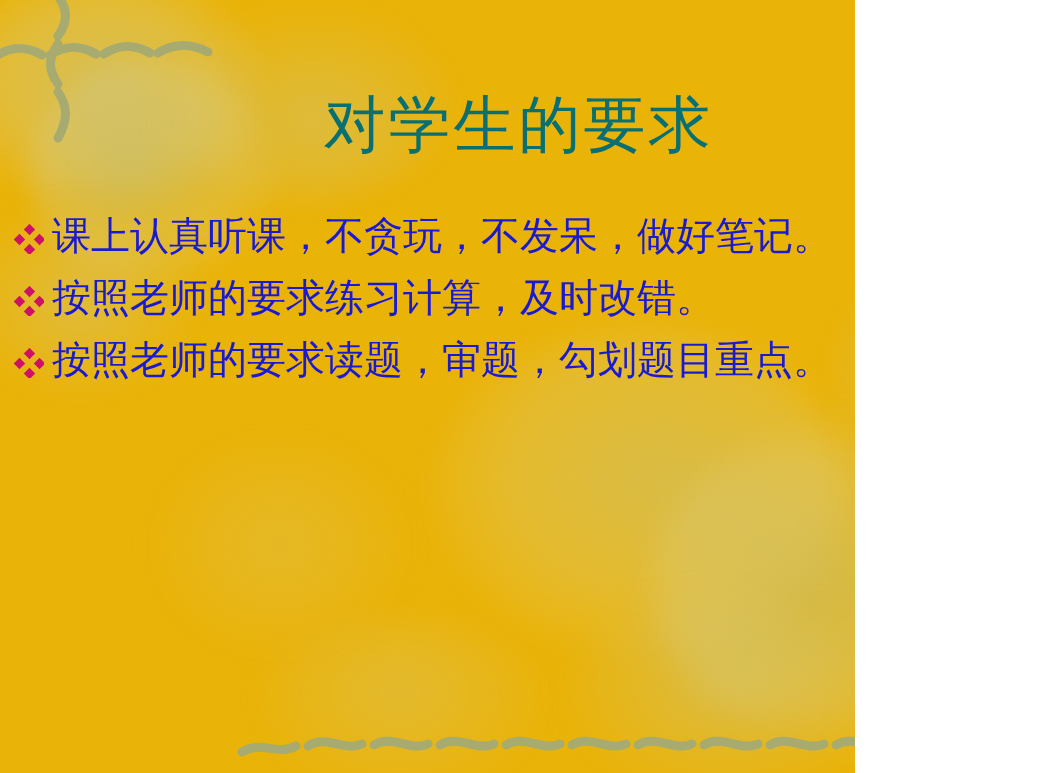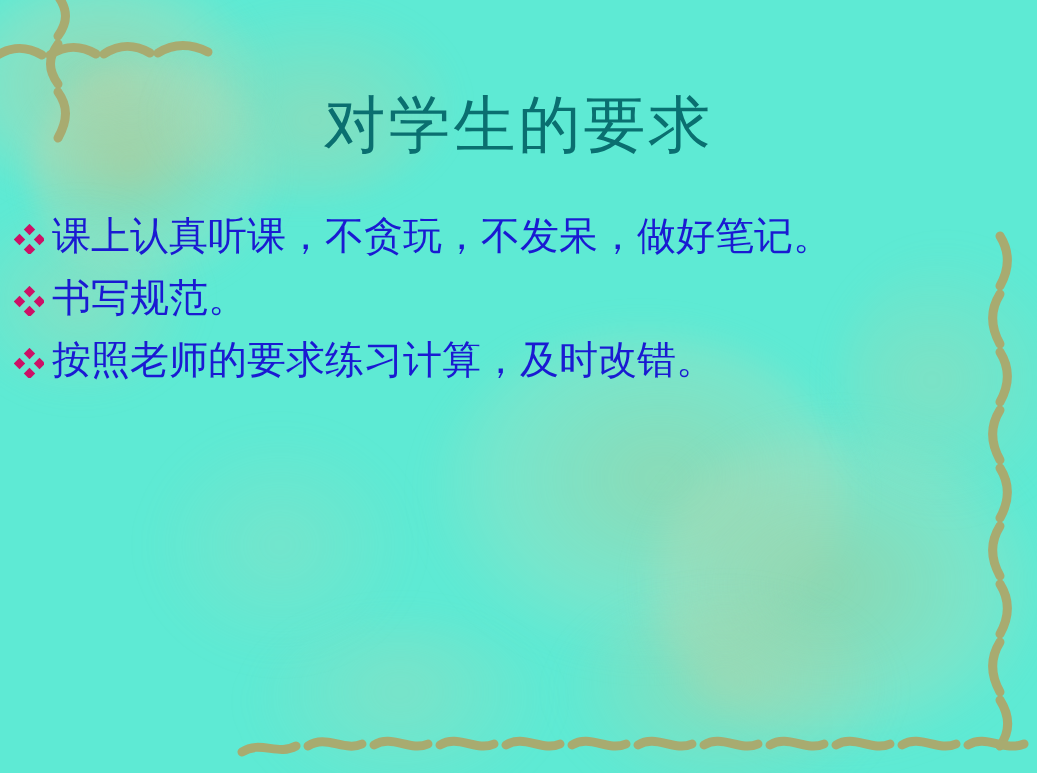--- a/index.html
+++ b/index.html
@@ -9,23 +9,23 @@
   }
   body {
     width: 1037px;
     height: 773px;
     overflow: hidden;
     font-family: "DejaVu Serif", "Liberation Serif", serif;
   }
 
   .slide {
     position: relative;
-    width: 1037px;
+    width: 855px;
     height: 773px;
-    background: #5eead4;
+    background: #eab308;
     overflow: hidden;
   }
 
   
   .wm {
     position: absolute;
     border-radius: 50%;
     pointer-events: none;
   }
   .wm-layer {
@@ -215,46 +215,46 @@
             <rect x="11.5" y="1.5" width="8" height="8" transform="rotate(45 15.5 5.5)"></rect>
             <rect x="1.5" y="11.5" width="8" height="8" transform="rotate(45 5.5 15.5)"></rect>
             <rect x="21.5" y="11.5" width="8" height="8" transform="rotate(45 25.5 15.5)"></rect>
             <rect x="11.5" y="21.5" width="8" height="8" transform="rotate(45 15.5 25.5)"></rect>
           </g>
         </svg>
       </span>
       <span class="bullet-text">课上认真听课，不贪玩，不发呆，做好笔记。</span>
     </div>
 
-    <div class="bullet-row">
-      <span class="bullet-marker">
-        <svg width="30" height="30" viewBox="0 0 30 30">
-          <g fill="#cc1166">
-            <rect x="11.5" y="1.5" width="8" height="8" transform="rotate(45 15.5 5.5)"></rect>
-            <rect x="1.5" y="11.5" width="8" height="8" transform="rotate(45 5.5 15.5)"></rect>
-            <rect x="21.5" y="11.5" width="8" height="8" transform="rotate(45 25.5 15.5)"></rect>
-            <rect x="11.5" y="21.5" width="8" height="8" transform="rotate(45 15.5 25.5)"></rect>
-          </g>
-        </svg>
-      </span>
-      <span class="bullet-text">书写规范。</span>
-    </div>
 
 
     <div class="bullet-row">
       <span class="bullet-marker">
         <svg width="30" height="30" viewBox="0 0 30 30">
           <g fill="#cc1166">
             <rect x="11.5" y="1.5" width="8" height="8" transform="rotate(45 15.5 5.5)"></rect>
             <rect x="1.5" y="11.5" width="8" height="8" transform="rotate(45 5.5 15.5)"></rect>
             <rect x="21.5" y="11.5" width="8" height="8" transform="rotate(45 25.5 15.5)"></rect>
             <rect x="11.5" y="21.5" width="8" height="8" transform="rotate(45 15.5 25.5)"></rect>
           </g>
         </svg>
       </span>
       <span class="bullet-text">按照老师的要求练习计算，及时改错。</span>
     </div>
 
+    <div class="bullet-row">
+      <span class="bullet-marker">
+        <svg width="30" height="30" viewBox="0 0 30 30">
+          <g fill="#cc1166">
+            <rect x="11.5" y="1.5" width="8" height="8" transform="rotate(45 15.5 5.5)"></rect>
+            <rect x="1.5" y="11.5" width="8" height="8" transform="rotate(45 5.5 15.5)"></rect>
+            <rect x="21.5" y="11.5" width="8" height="8" transform="rotate(45 25.5 15.5)"></rect>
+            <rect x="11.5" y="21.5" width="8" height="8" transform="rotate(45 15.5 25.5)"></rect>
+          </g>
+        </svg>
+      </span>
+      <span class="bullet-text">按照老师的要求读题，审题，勾划题目重点。</span>
+    </div>
 
 
   </div>
 
 </div>
 
 </body></html>

